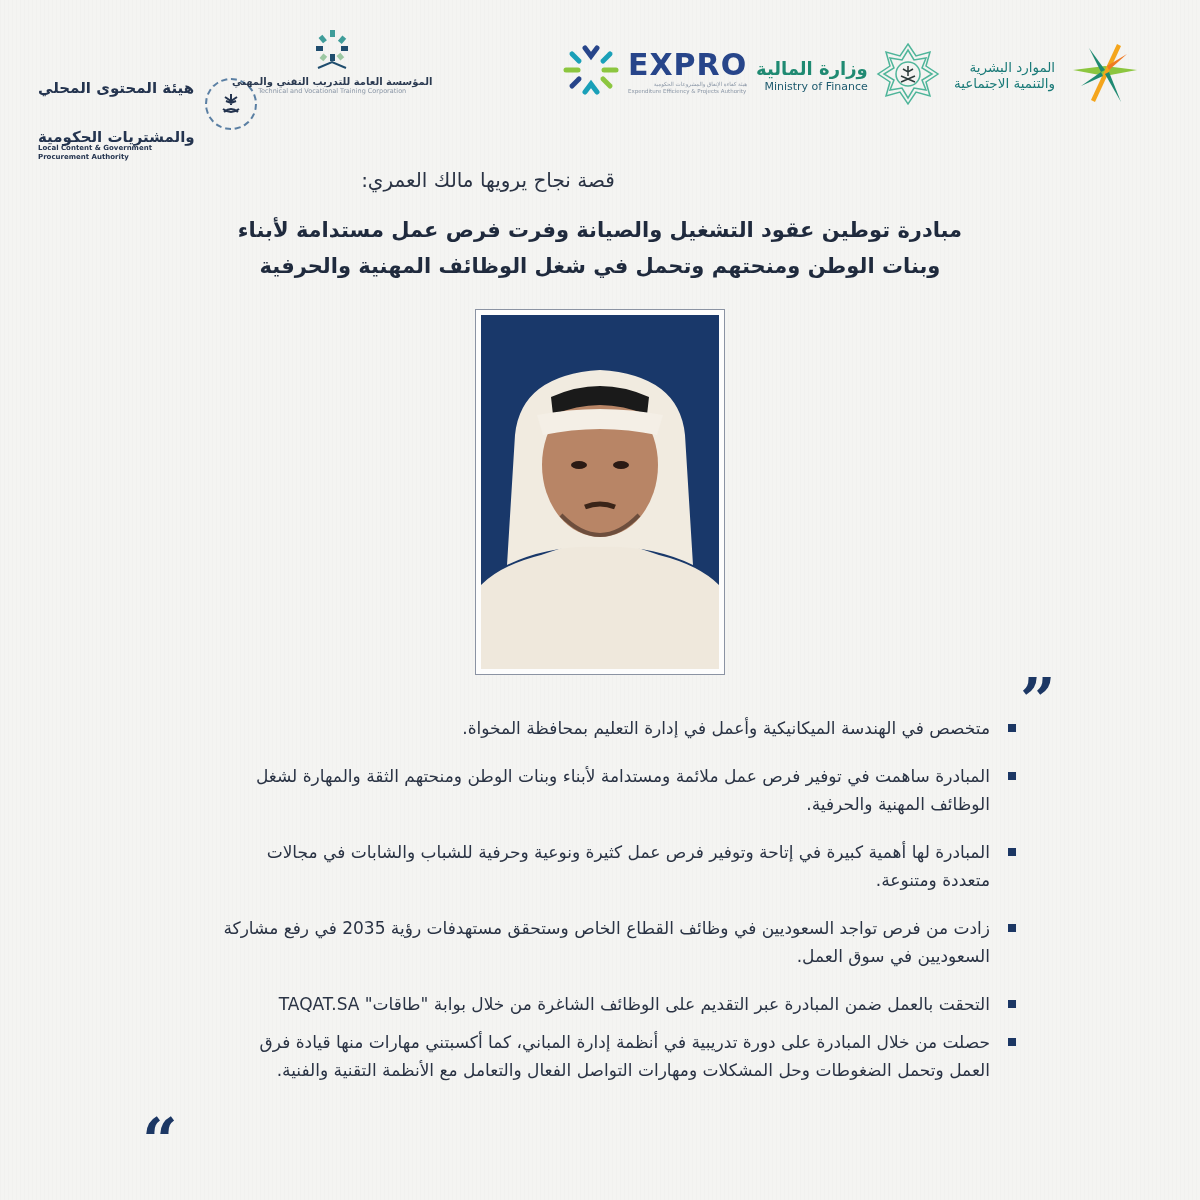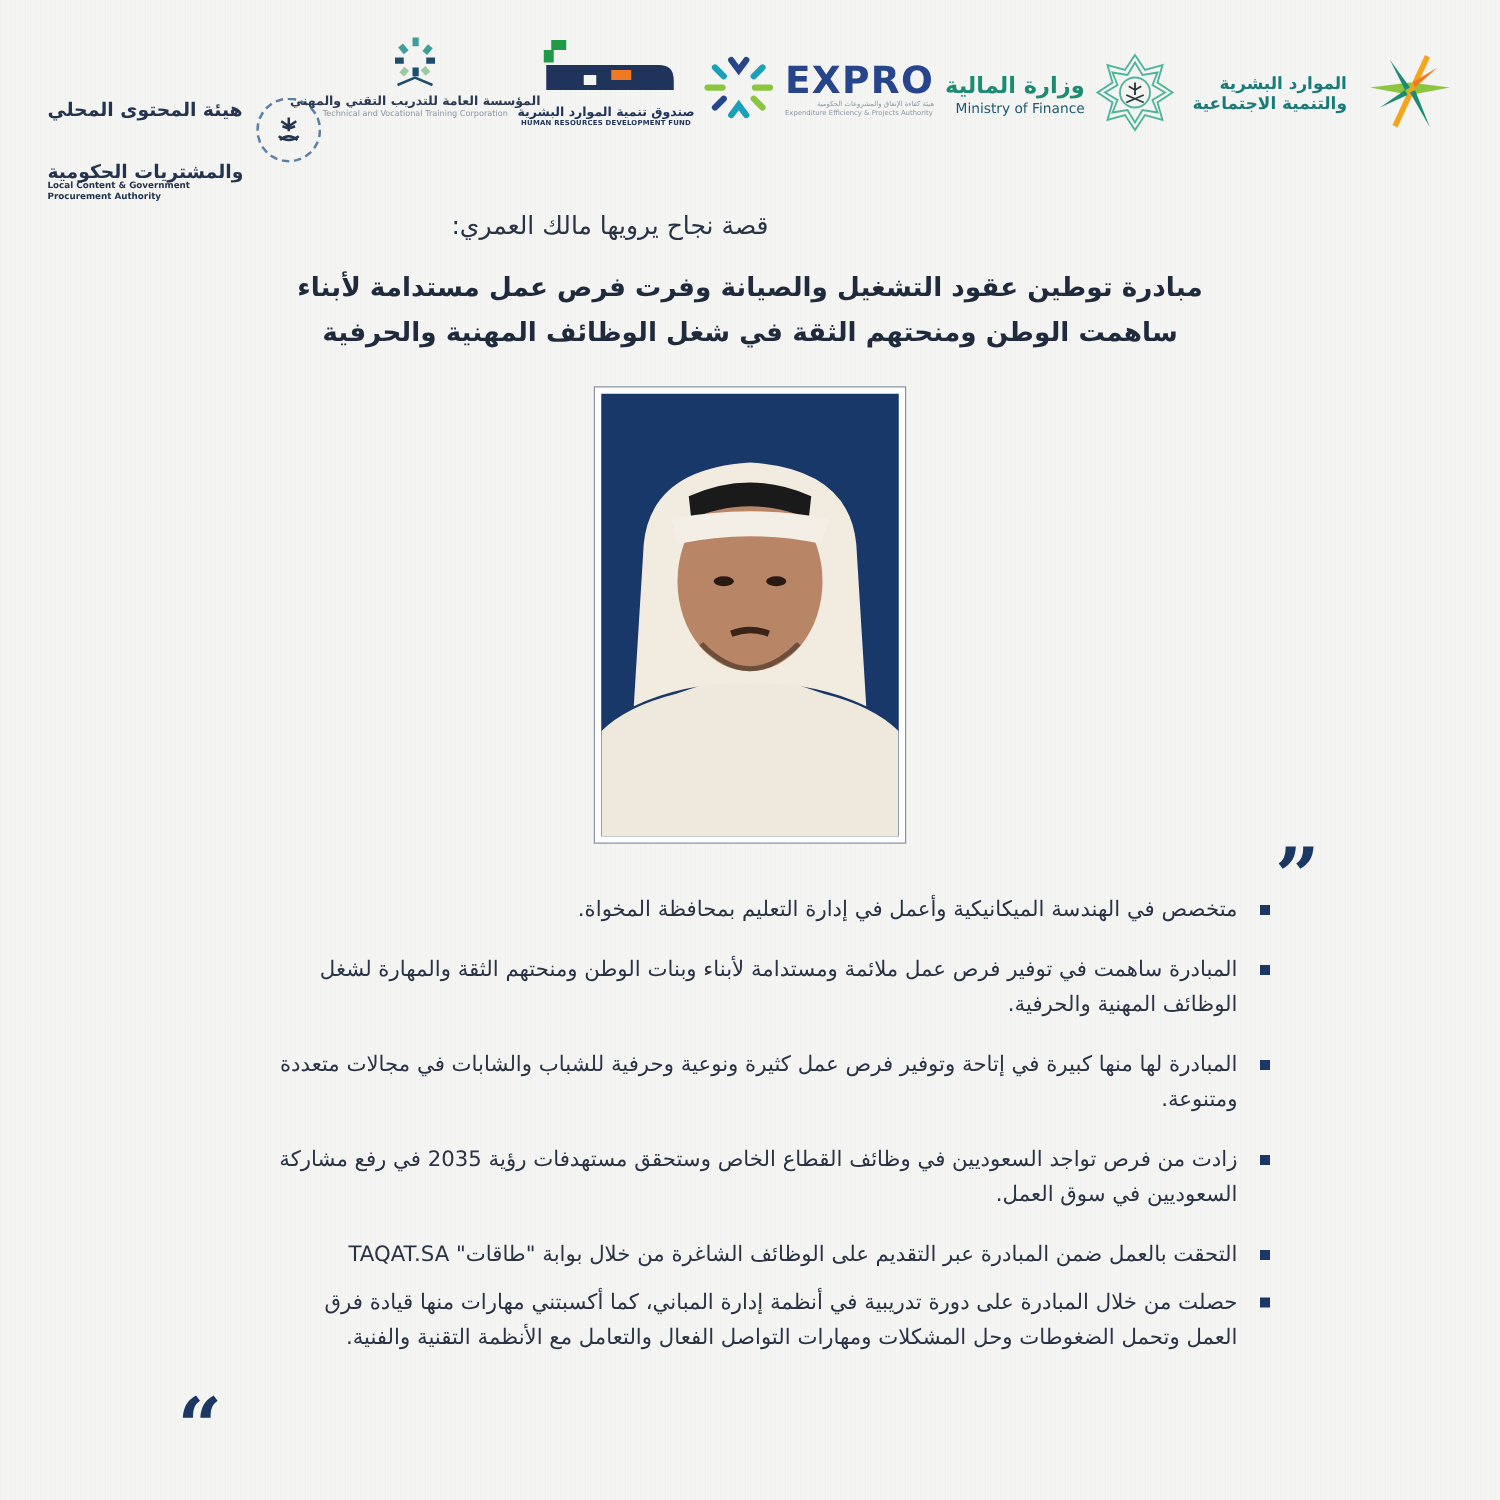--- a/index.html
+++ b/index.html
@@ -47,21 +47,21 @@
 
   
   #logo-mof { left:756px; top:14px; }
   #logo-mof .logo-text { align-items:flex-end; margin-right:8px; }
   #logo-mof .ar-line { font-size:18px; color:#1f8a72; font-weight:bold; line-height:22px; }
   #logo-mof .en-line { font-size:11px; color:#1d5a6e; line-height:14px; }
 
   
   #logo-hrsd { left:954px; top:12px; }
   #logo-hrsd .logo-text { align-items:flex-end; margin-right:10px; }
-  #logo-hrsd .ar-line { font-size:13.5px; color:#1a7a78; font-weight:bold; line-height:16px; }
+  #logo-hrsd .ar-line { font-size:13.5px; color:#1a7a78; font-weight:normal; line-height:16px; }
 
   .story-label {
     position:absolute; top:168px; left:0; width:976px; text-align:center;
     font-size:20px; color:#2a3344; direction:rtl;
   }
   .headline {
     position:absolute; top:212px; left:180px; width:840px; text-align:center;
     font-size:21px; font-weight:bold; color:#1f2a3d; direction:rtl; line-height:36px;
   }
   .photo-frame {
@@ -128,33 +128,20 @@
             <rect x="9" y="26" width="5" height="6" transform="rotate(40 11 29)"></rect>
             <rect x="26" y="26" width="5" height="6" transform="rotate(-40 28 29)"></rect>
           </g>
         <path d="M6 40 L20 34 L34 40" stroke="#1f4d6e" stroke-width="2" fill="none"></path>
       </svg>
     </div>
     <span class="ar ar-line">المؤسسة العامة للتدريب التقني والمهني</span>
     <span class="en-line">Technical and Vocational Training Corporation</span>
   </div>
 
-  <div class="logo" id="logo-hrdf">
-    <div class="mark">
-      <svg width="116" height="46" viewBox="0 0 116 46">
-        <rect x="14" y="2" width="12" height="8" fill="#1e9a48"></rect>
-        <rect x="8" y="10" width="8" height="10" fill="#1e9a48"></rect>
-        <path d="M10 22 H100 Q112 22 112 34 V42 H10 Z" fill="#20335a"></path>
-        <rect x="62" y="26" width="16" height="8" fill="#f07a23"></rect>
-        <rect x="40" y="30" width="10" height="8" fill="#f4f4f2"></rect>
-      </svg>
-    </div>
-    <span class="ar ar-line">صندوق تنمية الموارد البشرية</span>
-    <span class="en-line">HUMAN RESOURCES DEVELOPMENT FUND</span>
-  </div>
 
   <div class="logo" id="logo-expro">
     <div>
       <svg width="58" height="56" viewBox="0 0 58 56">
         <g stroke-width="5" stroke-linecap="round">
           <path d="M23 6 L29 14 L35 6" stroke="#27458a" fill="none"></path>
           <path d="M23 50 L29 42 L35 50" stroke="#1aa0b8" fill="none"></path>
           <path d="M4 28 H16" stroke="#8cc63f"></path>
             <path d="M42 28 H54" stroke="#8cc63f"></path>
           <path d="M10 12 L17 19" stroke="#1aa0b8"></path>
@@ -203,21 +190,21 @@
         <path d="M16 46 L36 32 L38 36 Z" fill="#1f8a72"></path>
       </svg>
     </div>
   </div>
 </div>
 
 <div class="story-label">قصة نجاح يرويها مالك العمري:</div>
 
 <div class="headline">
   <div>مبادرة توطين عقود التشغيل والصيانة وفرت فرص عمل مستدامة لأبناء</div>
-  <div>ساهمت الوطن ومنحتهم الثقة في شغل الوظائف المهنية والحرفية</div>
+  <div>وبنات الوطن ومنحتهم وتحمل في شغل الوظائف المهنية والحرفية</div>
 </div>
 
 <div class="photo-frame">
   <div class="photo">
     <svg width="238" height="354" viewBox="0 0 238 354">
       <path d="M0 354 V270 Q20 250 60 240 L119 220 L178 240 Q218 250 238 270 V354 Z" fill="#efe8dc"></path>
       <path d="M34 120 Q40 60 119 55 Q198 60 204 120 L212 250 Q170 230 119 232 Q68 230 26 250 Z" fill="#f1ebe0"></path>
       <ellipse cx="119" cy="150" rx="58" ry="72" fill="#b88566"></ellipse>
       <path d="M70 82 Q119 60 168 82 L166 100 Q119 80 72 100 Z" fill="#1a1a1a"></path>
       <path d="M56 100 Q119 88 182 100 L176 120 Q119 108 62 120 Z" fill="#f4efe6"></path>
@@ -227,19 +214,19 @@
       <path d="M80 200 Q119 240 158 200" stroke="#3a2a22" stroke-width="4" fill="none" opacity="0.6"></path>
     </svg>
   </div>
 </div>
 
 <div class="quote-open">”</div>
 
 <ul class="bullets">
   <li class="bullet">متخصص في الهندسة الميكانيكية وأعمل في إدارة التعليم بمحافظة المخواة.</li>
   <li class="bullet">المبادرة ساهمت في توفير فرص عمل ملائمة ومستدامة لأبناء وبنات الوطن ومنحتهم الثقة والمهارة لشغل الوظائف المهنية والحرفية.</li>
-  <li class="bullet">المبادرة لها منها كبيرة في إتاحة وتوفير فرص عمل كثيرة ونوعية وحرفية للشباب والشابات في مجالات متعددة ومتنوعة.</li>
+  <li class="bullet">المبادرة لها أهمية كبيرة في إتاحة وتوفير فرص عمل كثيرة ونوعية وحرفية للشباب والشابات في مجالات متعددة ومتنوعة.</li>
   <li class="bullet">زادت من فرص تواجد السعوديين في وظائف القطاع الخاص وستحقق مستهدفات رؤية 2035 في رفع مشاركة السعوديين في سوق العمل.</li>
   <li class="bullet" style="margin-bottom:10px">التحقت بالعمل ضمن المبادرة عبر التقديم على الوظائف الشاغرة من خلال بوابة "طاقات" TAQAT.SA</li>
   <li class="bullet">حصلت من خلال المبادرة على دورة تدريبية في أنظمة إدارة المباني، كما أكسبتني مهارات منها قيادة فرق العمل وتحمل الضغوطات وحل المشكلات ومهارات التواصل الفعال والتعامل مع الأنظمة التقنية والفنية.</li>
 </ul>
 
 <div class="quote-close">“</div>
 
 </body></html>

